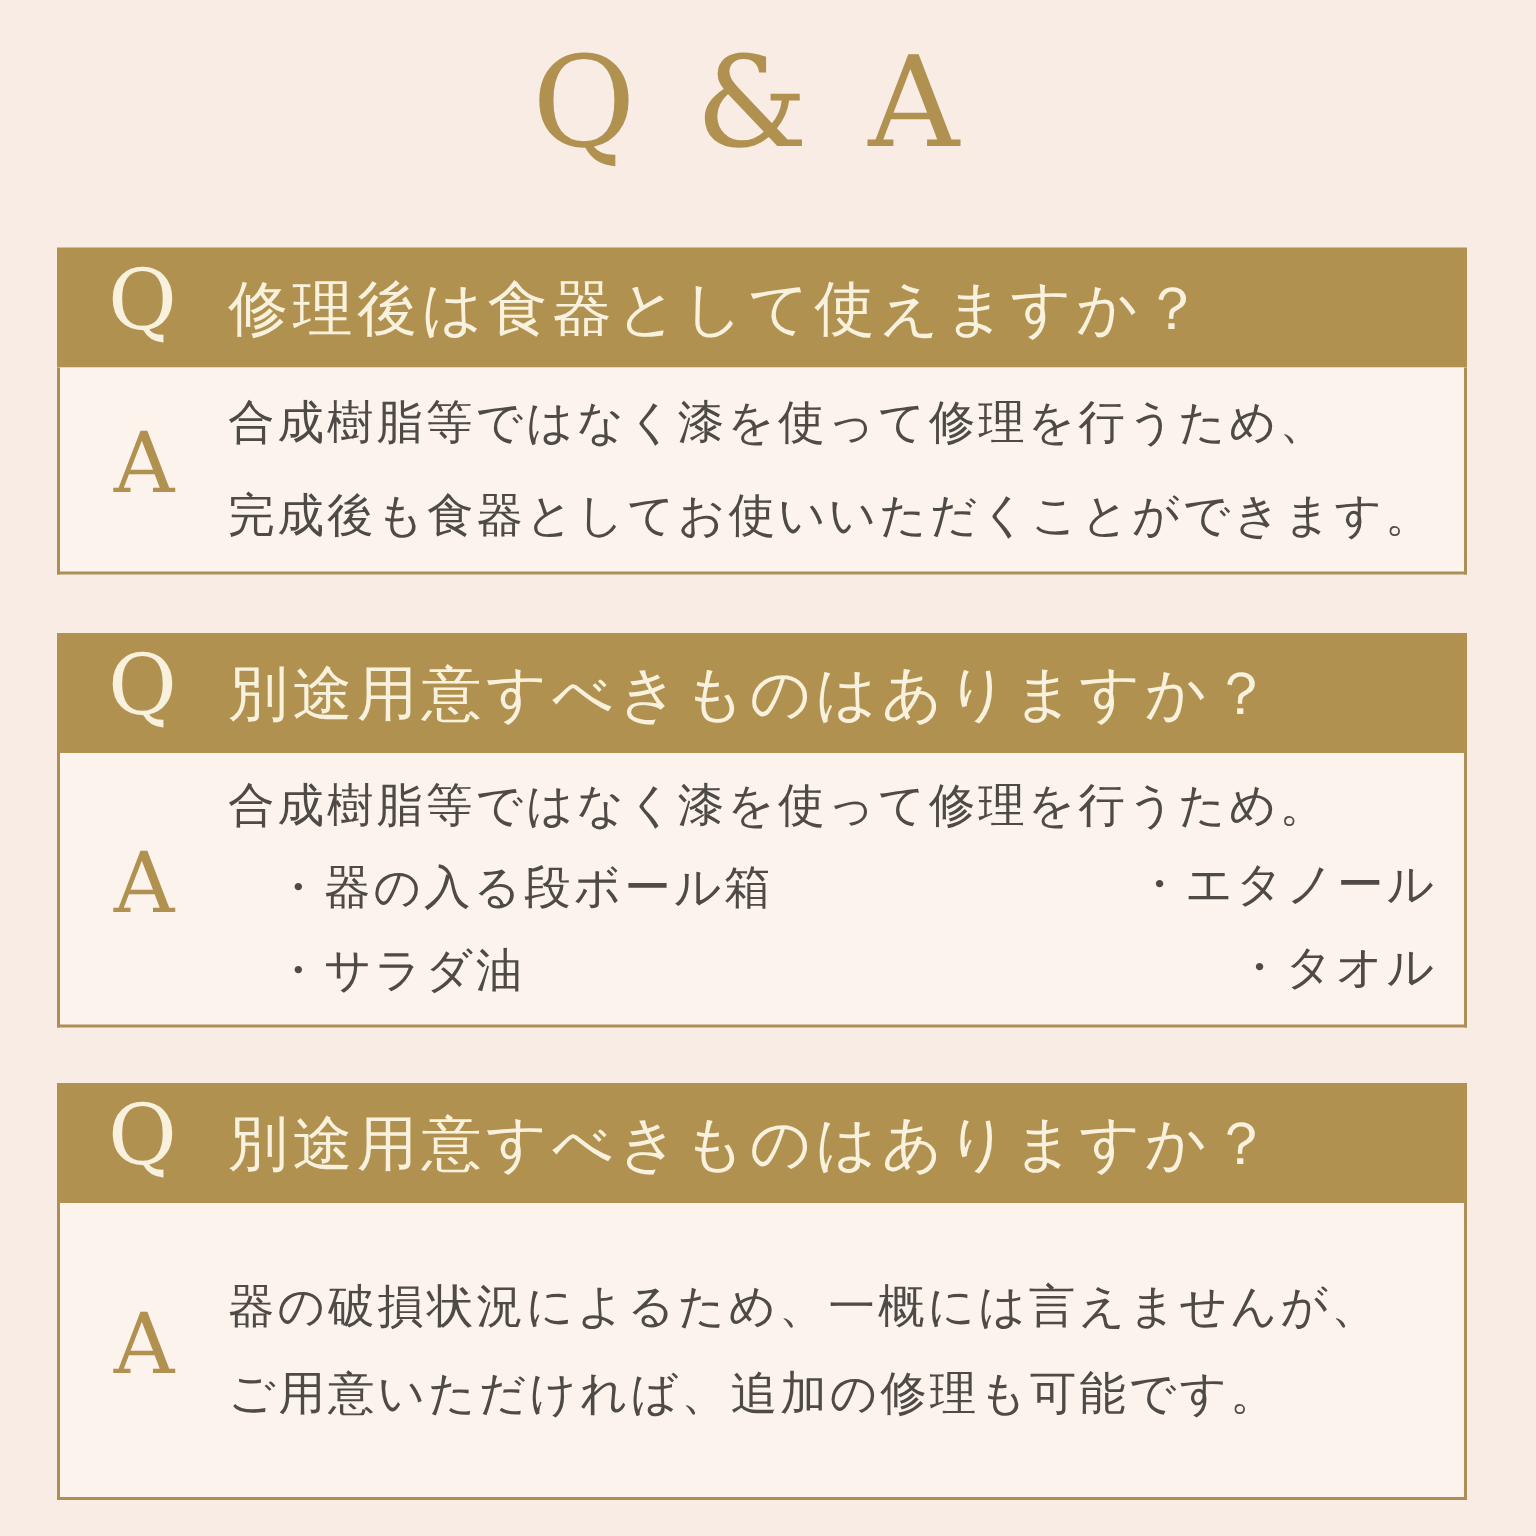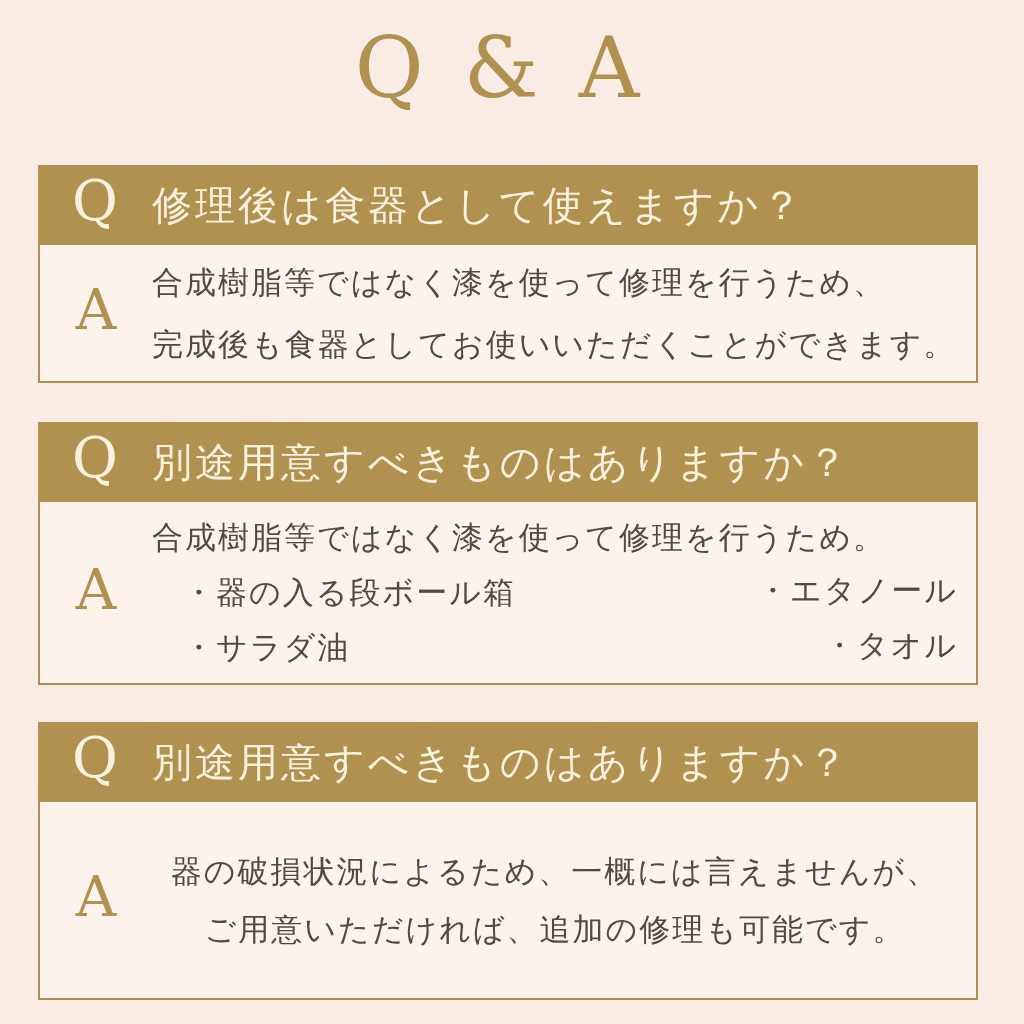--- a/index.html
+++ b/index.html
@@ -69,21 +69,21 @@
     padding-bottom:6px;
   }
   .a-content{
     flex:1;
     font-size:31px;
     letter-spacing:2px;
     color:var(--body-text);
     padding-right:18px;
   }
   .block-1 .a-line{line-height:62px;}
-  .block-3 .a-line{line-height:58px;text-align:center;}
+  .block-3 .a-line{line-height:58px;}
   .block-2 .a-line{line-height:55px;}
   .bullet-row{
     display:flex;
     line-height:55px;
     padding-left:31px;
     justify-content:space-between;
   }
   .bullet-left{flex:0 0 392px;white-space:nowrap;}
   .bullet-right{white-space:nowrap;font-family:Liberation Mono, monospace;}
 </style>

